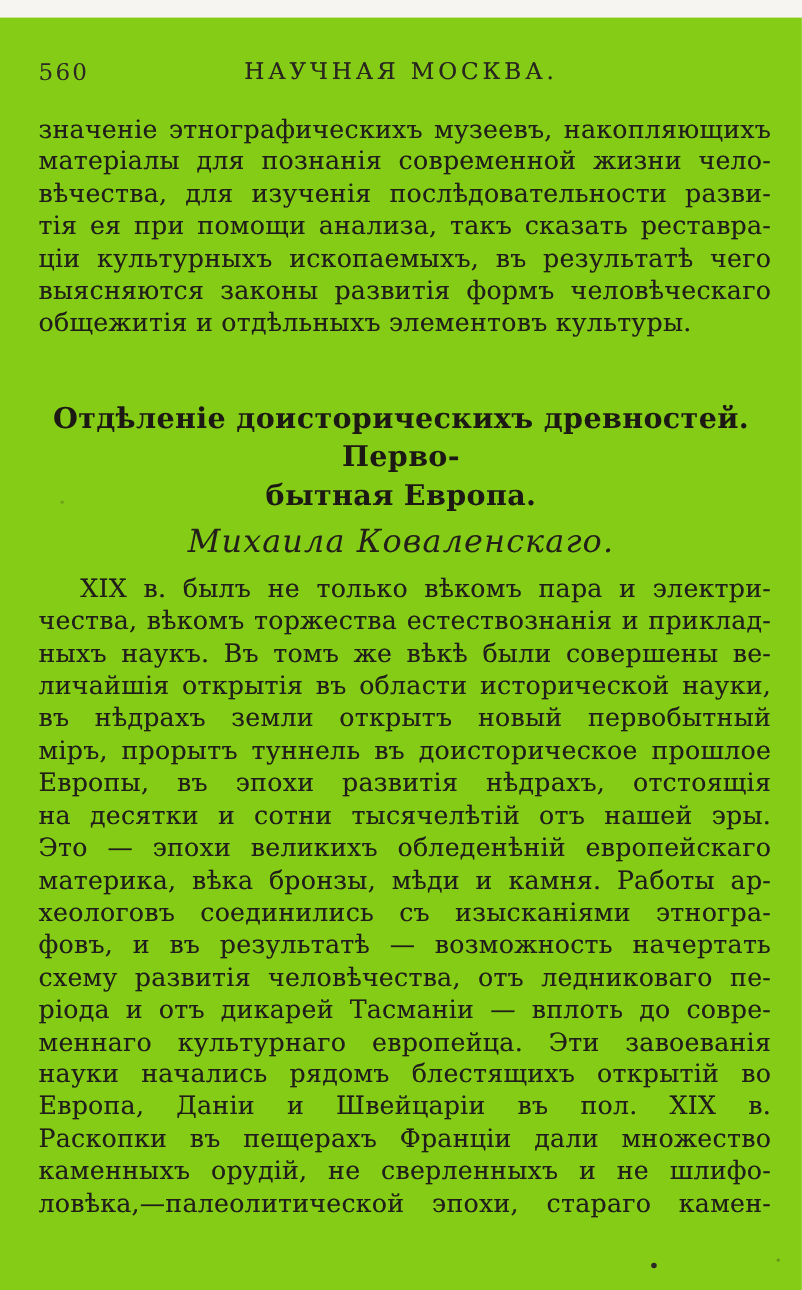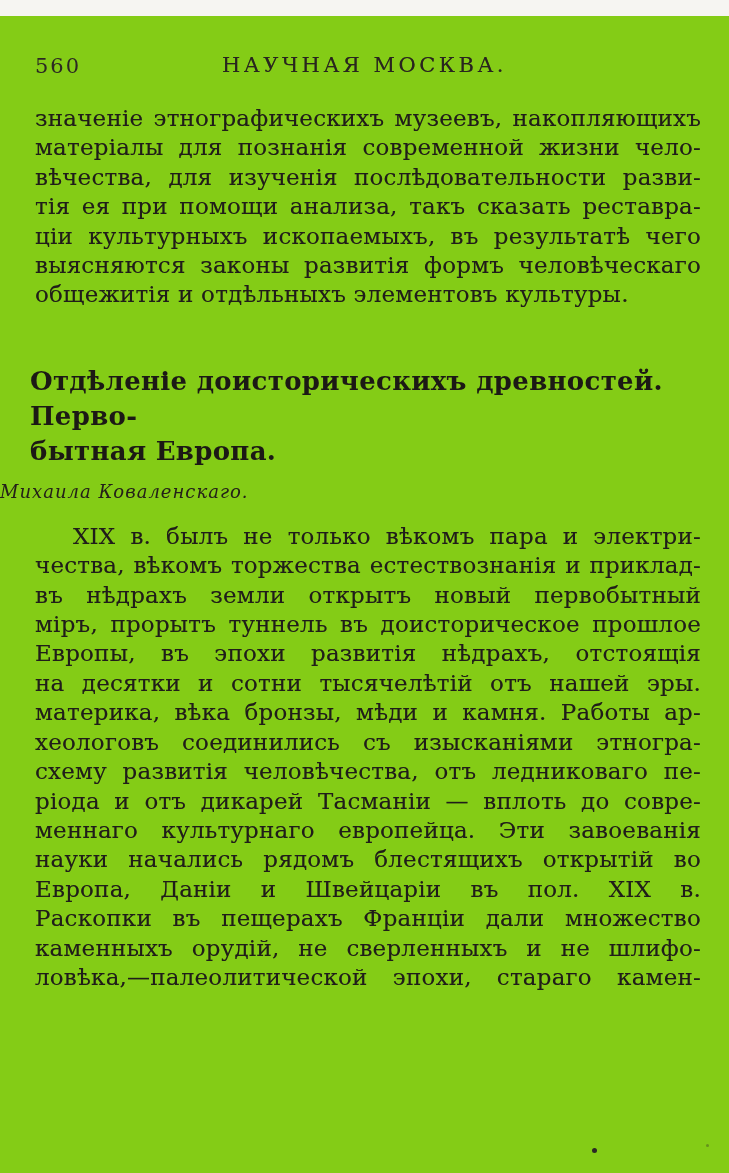--- a/index.html
+++ b/index.html
@@ -60,25 +60,26 @@
   .para2 .line:first-child { text-indent: 38px; }
   
   .heading {
     margin: 54px 30px 0;
     font-size: 26px;
     line-height: 35px;
     font-weight: bold;
     letter-spacing: 0.3px;
     color: #1c1915;
   }
-  .heading-line { text-align: left; }
+  .heading-line { text-align: center; }
   .byline {
     margin-top: 7px;
+    text-align: center;
     font-style: italic;
-    font-size: 18px;
+    font-size: 29px;
     line-height: 32px;
     letter-spacing: 1px;
     color: #242019;
   }
   
   .speck {
     position: absolute;
     background: #2b2825;
     border-radius: 50%;
   }
@@ -109,26 +110,30 @@
   <div class="heading">
       <div class="heading-line">Отдѣленіе доисторическихъ древностей. Перво-</div>
       <div class="heading-line last">бытная Европа.</div>
     </div>
 
   <div class="byline">Михаила Коваленскаго.</div>
 
   <div class="para para2">
       <div class="line jall">XIX в. былъ не только вѣкомъ пара и электри-</div>
       <div class="line jall">чества, вѣкомъ торжества естествознанія и приклад-</div>
+      <div class="line jall">ныхъ наукъ. Въ томъ же вѣкѣ были совершены ве-</div>
+      <div class="line jall">личайшія открытія въ области исторической науки,</div>
       <div class="line jall">въ нѣдрахъ земли открытъ новый первобытный</div>
       <div class="line jall">міръ, прорытъ туннель въ доисторическое прошлое</div>
       <div class="line jall">Европы, въ эпохи развитія нѣдрахъ, отстоящія</div>
       <div class="line jall">на десятки и сотни тысячелѣтій отъ нашей эры.</div>
+      <div class="line jall">Это — эпохи великихъ обледенѣній европейскаго</div>
       <div class="line jall">материка, вѣка бронзы, мѣди и камня. Работы ар-</div>
       <div class="line jall">хеологовъ соединились съ изысканіями этногра-</div>
+      <div class="line jall">фовъ, и въ результатѣ — возможность начертать</div>
       <div class="line jall">схему развитія человѣчества, отъ ледниковаго пе-</div>
       <div class="line jall">ріода и отъ дикарей Тасманіи — вплоть до совре-</div>
       <div class="line jall">меннаго культурнаго европейца. Эти завоеванія</div>
       <div class="line jall">науки начались рядомъ блестящихъ открытій во</div>
       <div class="line jall">Европа, Даніи и Швейцаріи въ пол. XIX в.</div>
       <div class="line jall">Раскопки въ пещерахъ Франціи дали множество</div>
       <div class="line jall">каменныхъ орудій, не сверленныхъ и не шлифо-</div>
       <div class="line jall last">ловѣка,—палеолитической эпохи, стараго камен-</div>
     </div>
 

